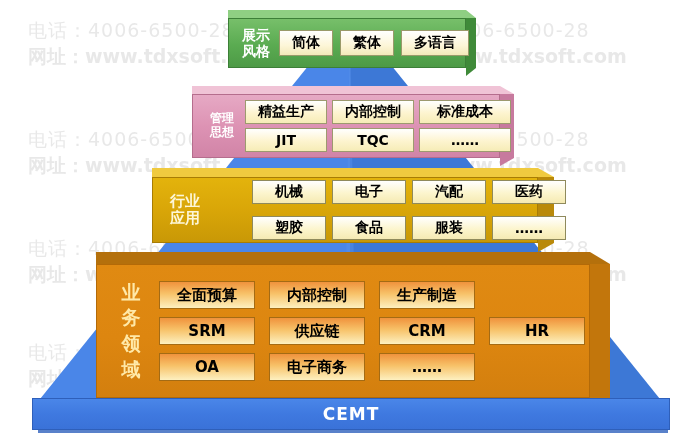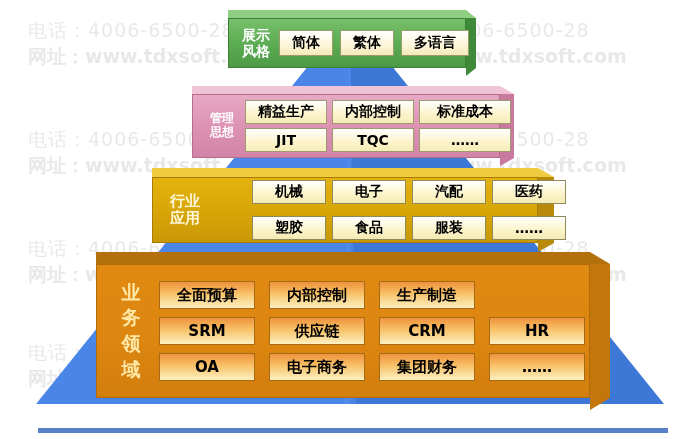--- a/index.html
+++ b/index.html
@@ -388,22 +388,24 @@
         </div>
         <div class="crow">
           <div class="cell c0">SRM</div>
           <div class="cell c1">供应链</div>
           <div class="cell c2">CRM</div>
           <div class="cell c3">HR</div>
         </div>
         <div class="crow">
           <div class="cell c0">OA</div>
           <div class="cell c1">电子商务</div>
-          <div class="cell c2">集团财务</div>
           <div class="cell c3">……</div>
         </div>
       </div>
     </div>
   </div>
 
   <div id="cemt-shadow"></div>
+  <div id="cemt">
+    <span class="cemt-text">CEMT</span>
+  </div>
 
 </div>
 
 </body></html>

